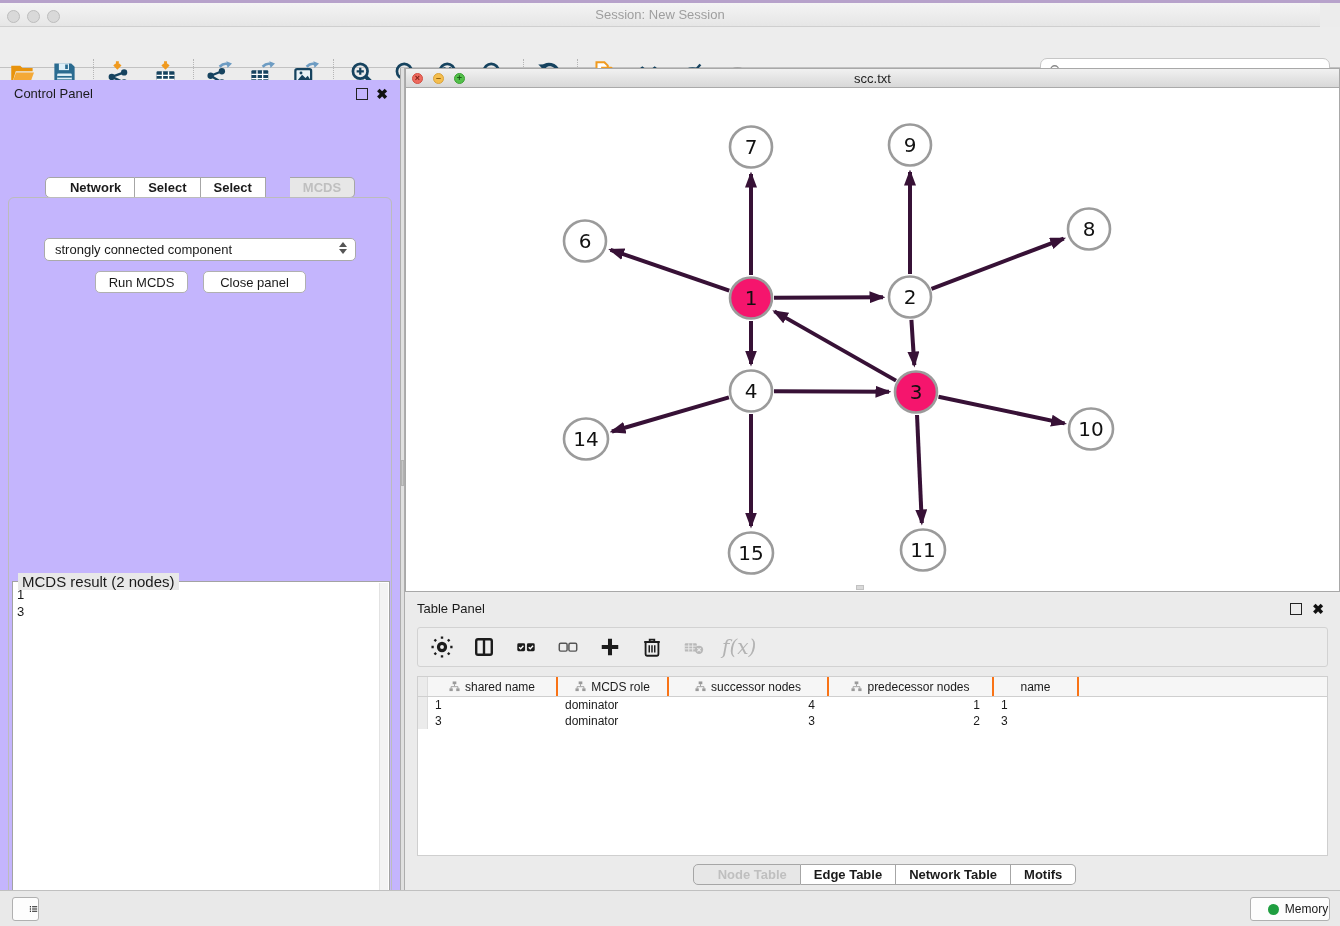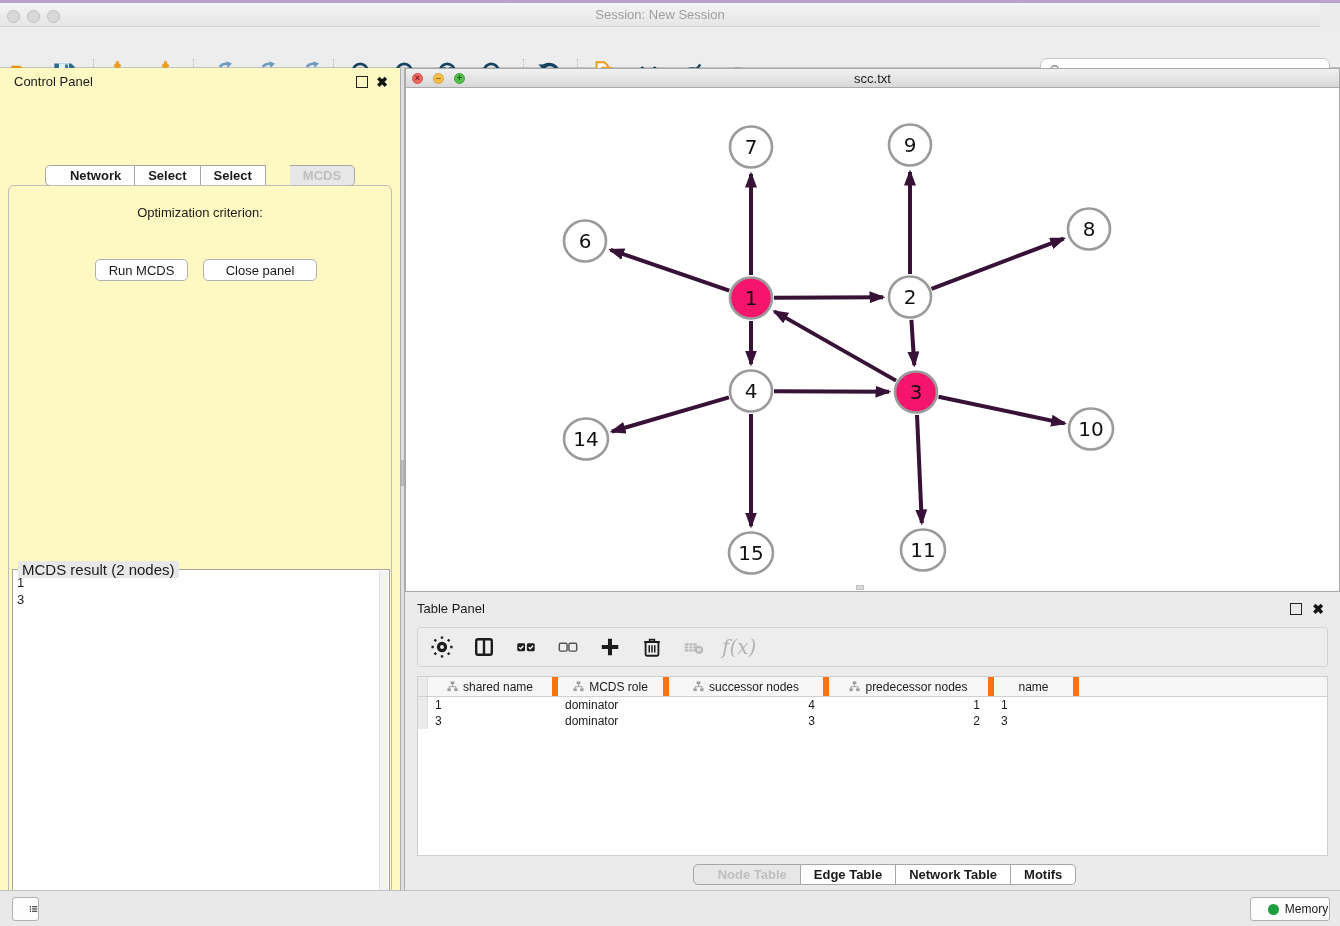--- a/index.html
+++ b/index.html
@@ -18,21 +18,21 @@
            border-bottom:1px solid #c2c2c2;}
   .tbtn{position:absolute;top:29px;width:36px;height:34px;display:flex;align-items:center;
         justify-content:center;cursor:default;}
   .tbtn svg{width:27px;height:27px;}
   .tsep{position:absolute;top:32px;width:0;height:28px;border-left:1px dotted #b5b5b5;}
   .searchbox{position:absolute;left:1040px;top:31px;width:290px;height:25px;background:#fff;
              border:1px solid #c6c6c6;border-radius:7px;display:flex;align-items:center;padding:0 8px;}
   .searchbox svg{width:14px;height:14px;margin-right:6px;flex:0 0 auto;}
   .searchbox input{border:none;outline:none;flex:1;font-size:12px;background:transparent;}
   
-  .control-panel{position:absolute;left:0;top:68px;width:400px;height:822px;background:#fef9c3;}
+  .control-panel{position:absolute;left:0;top:80px;width:400px;height:822px;background:#c4b5fd;}
   .cp-header-title{position:absolute;left:14px;top:6px;font-size:13px;}
   .float-ico{width:12px;height:12px;border:1.6px solid #222;display:inline-block;}
   .close-ico{font-size:14px;font-weight:bold;color:#111;line-height:12px;}
   .panel-ctrl{position:absolute;top:6px;display:flex;align-items:center;justify-content:center;width:16px;height:16px;}
   .tabs-row{position:absolute;left:0;right:0;display:flex;justify-content:center;}
   .tab{height:21px;padding:0 13px;display:flex;align-items:center;background:#fff;
        border:1px solid #a6a6a6;border-left:none;font-size:13px;font-weight:bold;}
   .tab:first-child{border-left:1px solid #a6a6a6;border-radius:5px 0 0 5px;padding-left:24px;}
   .tab:last-child{border-radius:0 5px 5px 0;}
   .tab.sel{background:#e7e7e7;color:#bfbfbf;margin-left:24px;}
@@ -71,21 +71,21 @@
   .tp-title{position:absolute;left:12px;top:7px;font-size:13px;}
   .tp-toolbar{position:absolute;left:12px;top:33px;width:911px;height:40px;background:#ededed;
               border:1px solid #d2d2d2;border-radius:3px;display:flex;align-items:center;padding-left:10px;gap:14px;}
   .tp-ico{width:28px;height:26px;display:flex;align-items:center;justify-content:center;}
   .tp-ico svg{width:22px;height:22px;}
   .fx-label{font-family:"DejaVu Serif",serif;font-style:italic;font-size:20px;color:#b3b3b3;}
   .ntable{position:absolute;left:12px;top:82px;width:911px;height:180px;background:#fff;
           border:1px solid #cfcfcf;font-size:12px;}
   .ntable-header{display:flex;height:20px;background:#f6f6f6;border-bottom:1px solid #cfcfcf;align-items:center;}
   .th{display:flex;align-items:center;justify-content:center;gap:5px;height:100%;
-      border-right:6px solid #f97316;color:#1a1a1a;}
+      border-right:2px solid #f97316;color:#1a1a1a;}
   .th svg{width:11px;height:11px;}
   .gutter{width:10px;height:100%;background:#ebebeb;border-right:1px solid #dcdcdc;}
   .trow{display:flex;height:16px;align-items:center;}
   .td{height:100%;display:flex;align-items:center;}
   .td.l{justify-content:flex-start;padding-left:7px;}
   .td.r{justify-content:flex-end;padding-right:14px;}
   .tp-tabs{position:absolute;left:0;right:0;top:270px;display:flex;justify-content:center;}
   
   .statusbar{position:absolute;left:0;top:890px;width:1340px;height:36px;background:#e9e9e9;border-top:1px solid #c0c0c0;}
   .sb-btn{position:absolute;top:6px;height:24px;background:#fdfdfd;border:1px solid #b0b0b0;border-radius:3px;
@@ -257,23 +257,29 @@
       </div>
 
     <div class="tabs-row" style="top:97px" id="cp-tabs">
         <div class="tab">Network</div>
         <div class="tab">Select</div>
         <div class="tab">Select</div>
         <div class="tab sel">MCDS</div>
       </div>
     <div class="cp-box"></div>
 
-    <div class="opt-label">Optimization criterion:</div>
+    <div class="dropdown">
+      <span>strongly connected component</span>
+      <span class="dd-stepper">
+          <span class="dd-up"></span>
+          <span class="dd-down"></span>
+        </span>
+    </div>
     <div class="cp-btn" style="left:95px;width:93px">Run MCDS</div>
-    <div class="cp-btn" style="left:203px;width:114px">Close panel</div>
+    <div class="cp-btn" style="left:203px;width:103px">Close panel</div>
 
     <div class="result-legend">MCDS result (2 nodes)</div>
     <div class="result-group">
       <div class="result-text" id="result-text">1
 3</div>
       <div class="result-scroll"></div>
     </div>
   </div>
 
   <div class="vsplit">

